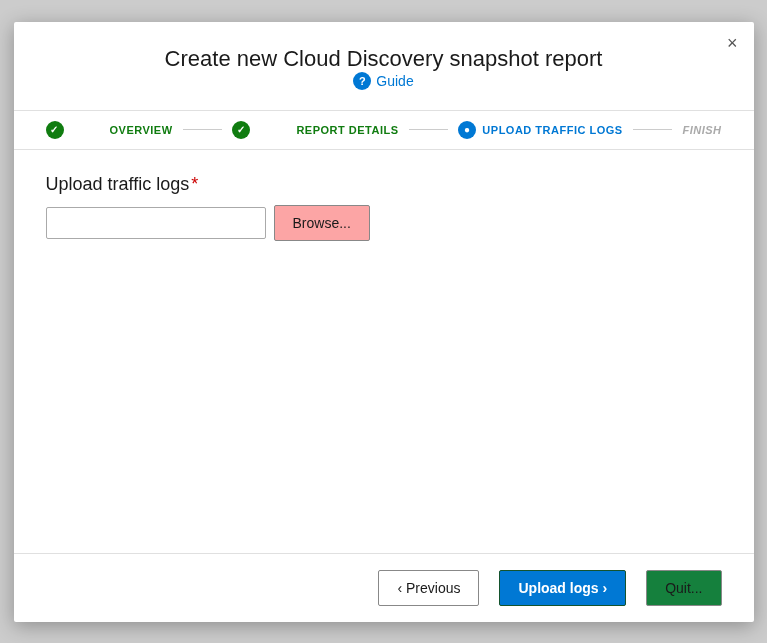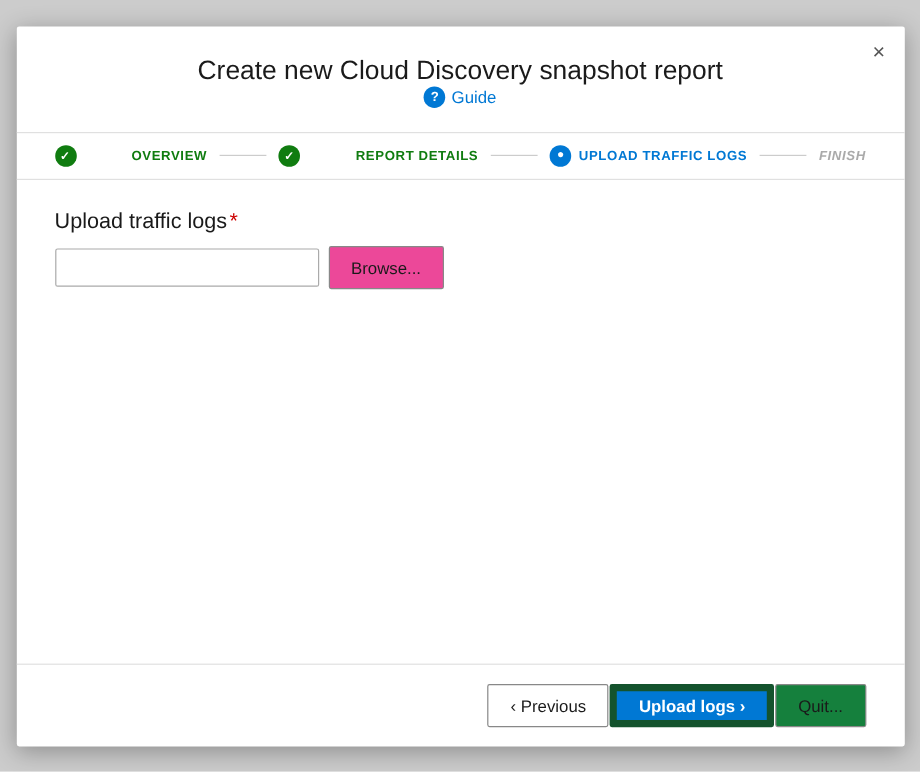--- a/index.html
+++ b/index.html
@@ -176,36 +176,36 @@
       padding: 0 8px;
       font-size: 13px;
       color: #333;
     }
 
     .browse-button {
       height: 32px;
       padding: 0 16px;
       border: 1px solid #888;
       border-radius: 2px;
-      background: #ec4899;
+      background: #fca5a5;
       font-size: 13px;
       color: #1a1a1a;
       cursor: pointer;
     }
 
     .file-hint {
       font-size: 12px;
       color: #555;
     }
 
     
     .dialog-footer {
       display: flex;
       justify-content: flex-end;
-      gap: 1px;
+      gap: 20px;
       padding: 16px 32px;
       border-top: 1px solid #e0e0e0;
     }
 
     .btn {
       height: 36px;
       padding: 0 18px;
       border-radius: 2px;
       font-size: 14px;
       cursor: pointer;
@@ -215,21 +215,21 @@
     }
 
     .btn-secondary {
       background: #fff;
       border: 1px solid #888;
       color: #1a1a1a;
     }
 
     .btn-primary {
       background: #0078d4;
-      border: 6px solid #14532d;
+      border: 1px solid #14532d;
       color: #fff;
       font-weight: 600;
     }
 
     .btn-outline {
       background: #15803d;
       border: 1px solid #888;
       color: #1a1a1a;
     }
   </style>

